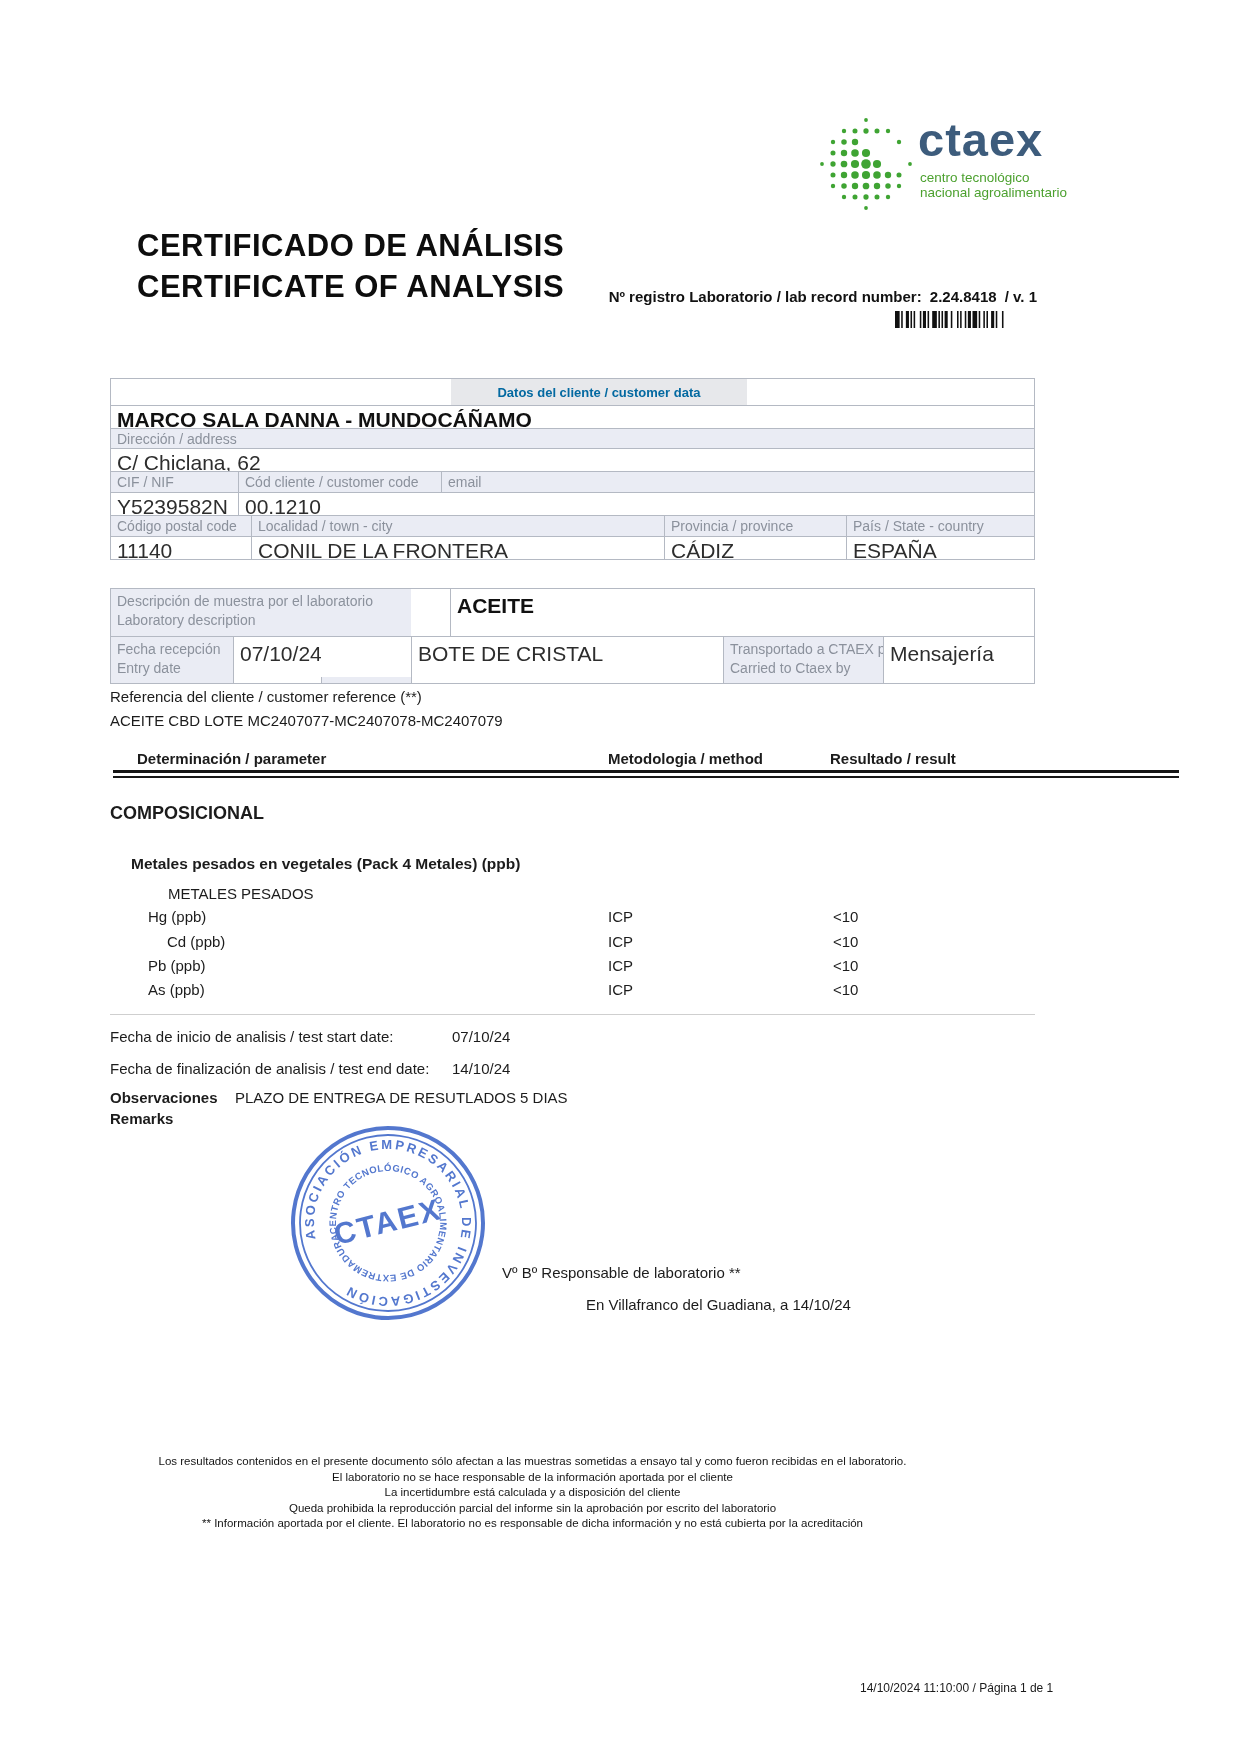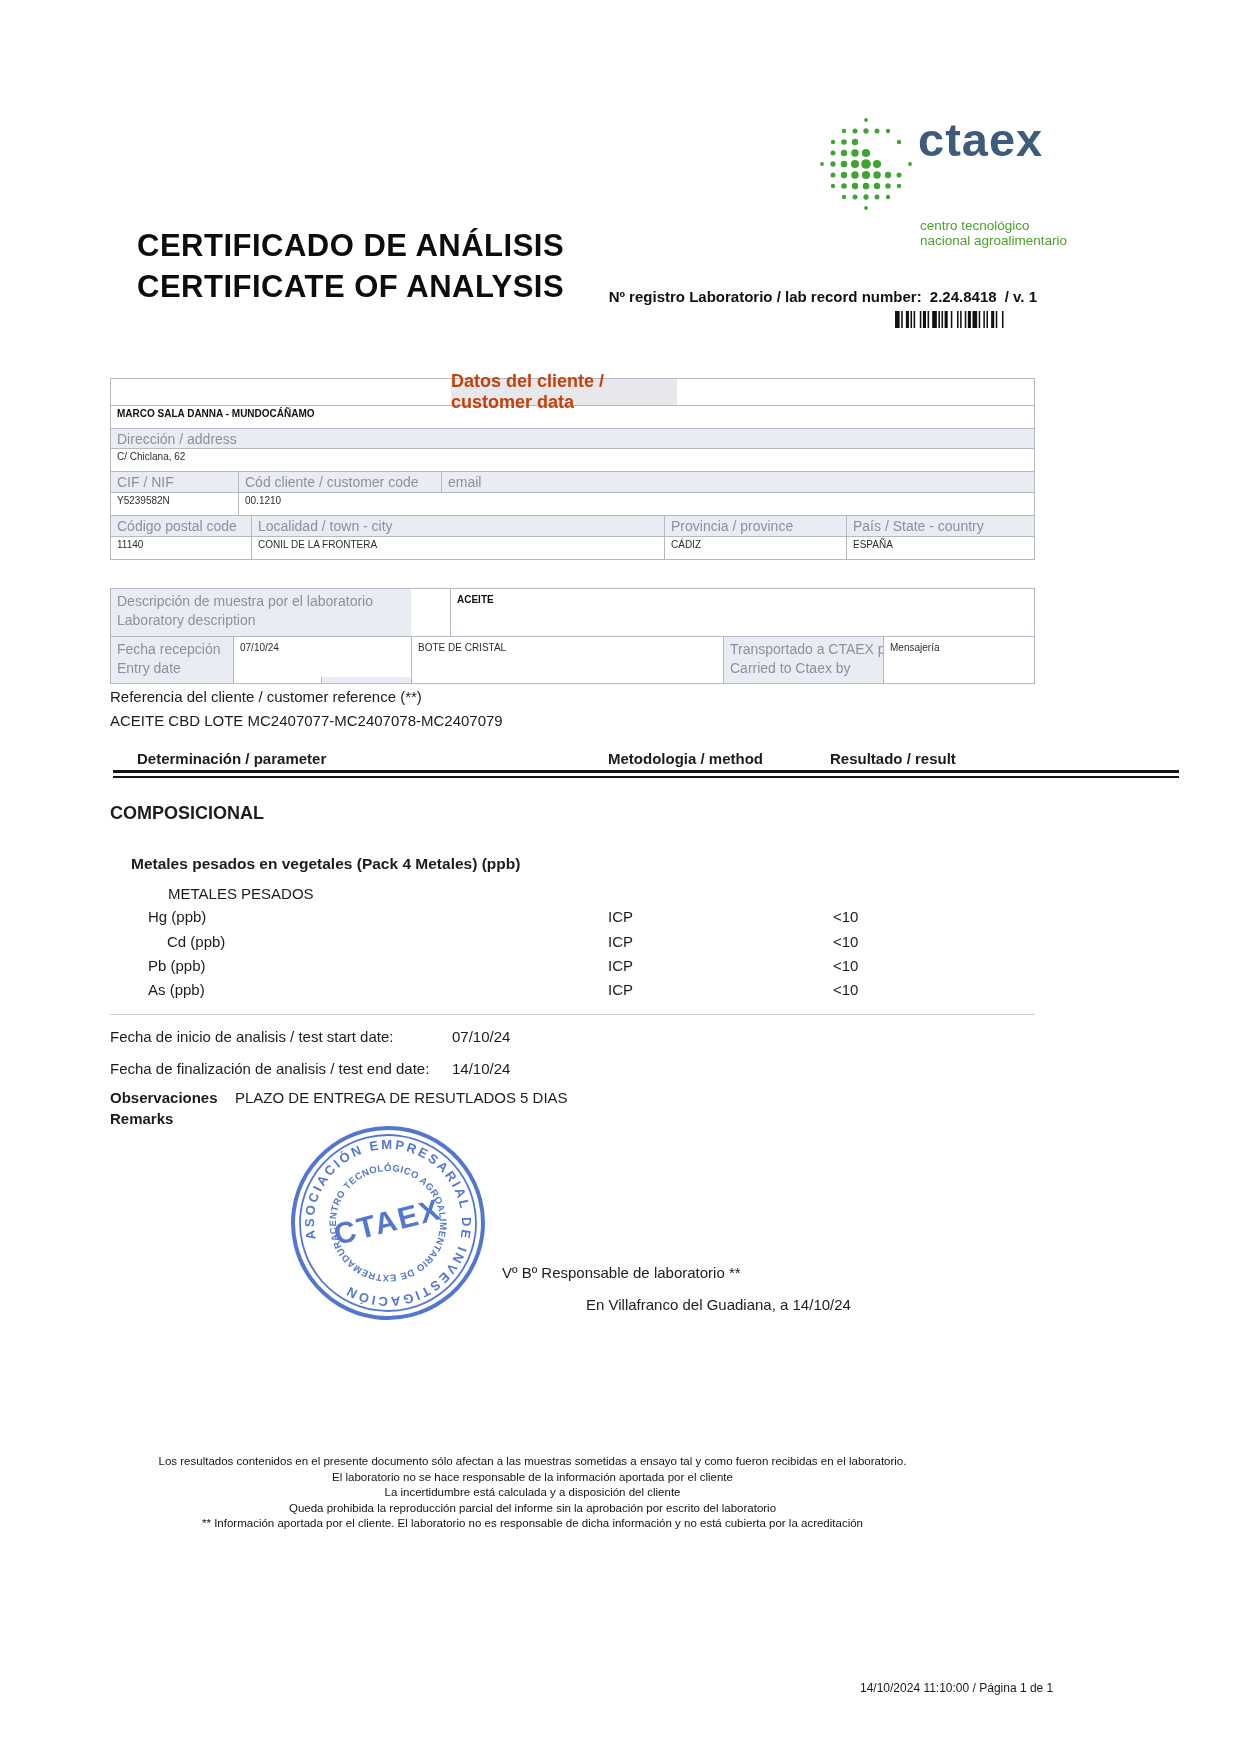--- a/index.html
+++ b/index.html
@@ -5,43 +5,43 @@
   html,body { margin:0; padding:0; background:#ffffff; }
   .page {
     position:relative; width:1241px; height:1754px; background:#ffffff;
     font-family:"Liberation Sans", sans-serif; color:#222; overflow:hidden;
   }
   .abs { position:absolute; }
 
   
   .brand-word { position:absolute; left:918px; top:116px; font-size:47px; font-weight:bold;
     color:#3d5c7c; letter-spacing:1px; line-height:1; }
-  .brand-tag { position:absolute; left:920px; top:170px; font-size:13.5px; color:#4ca12f; line-height:15px;margin-top:48px; }
+  .brand-tag { position:absolute; left:920px; top:170px; font-size:13.5px; color:#4ca12f; line-height:15px; }
 
   
   .doc-title { position:absolute; left:137px; font-size:31px; font-weight:bold; color:#0d0d0d;
     letter-spacing:0.5px; line-height:1; white-space:nowrap; }
   .record-line { position:absolute; left:560px; top:288px; width:477px; text-align:right;
     font-size:15px; font-weight:bold; color:#111; white-space:nowrap; }
   .record-line span { margin-left:4px; }
 
   
   .ctable { position:absolute; left:110px; width:925px; border:1px solid #b4b9c3; background:#fff; box-sizing:border-box; }
   .trow { display:flex; border-top:1px solid #b4b9c3; box-sizing:border-box; }
   .trow:first-child { border-top:none; }
   .cell { box-sizing:border-box; padding:2px 6px 0 6px; border-left:1px solid #b4b9c3;
-    font-size:10px; color:#2d2d2d; overflow:hidden; white-space:nowrap; }
+    font-size:21px; color:#2d2d2d; overflow:hidden; white-space:nowrap; }
   .cell:first-child { border-left:none; }
   .lbl { background:#eaecf4; color:#8b919c; font-size:14px; }
   .grow { flex:1 1 auto; }
   .two-line { line-height:19px; padding-top:3px; }
 
-  .section-chip { margin-left:340px; width:226px; height:100%; background:#e7e8eb;
+  .section-chip { margin-left:340px; width:296px; height:100%; background:#e7e8eb;
     display:flex; align-items:center; justify-content:center;
-    font-size:18px; font-weight:bold; color:#c2410c; }
+    font-size:13px; font-weight:bold; color:#0369a1; }
 
   .plain { position:absolute; font-size:15px; color:#1c1c1c; white-space:nowrap; }
   .bold { font-weight:bold; }
 
   .dbl-rule { position:absolute; left:113px; top:770px; width:1066px; height:3px;
     border-top:3px solid #161616; border-bottom:2.5px solid #161616; }
   .thin-rule { position:absolute; left:110px; top:1014px; width:925px; height:0;
     border-top:1px solid #cfcfcf; }
 
   .stamp { position:absolute; left:283px; top:1118px; width:210px; height:210px; opacity:0.9; }

